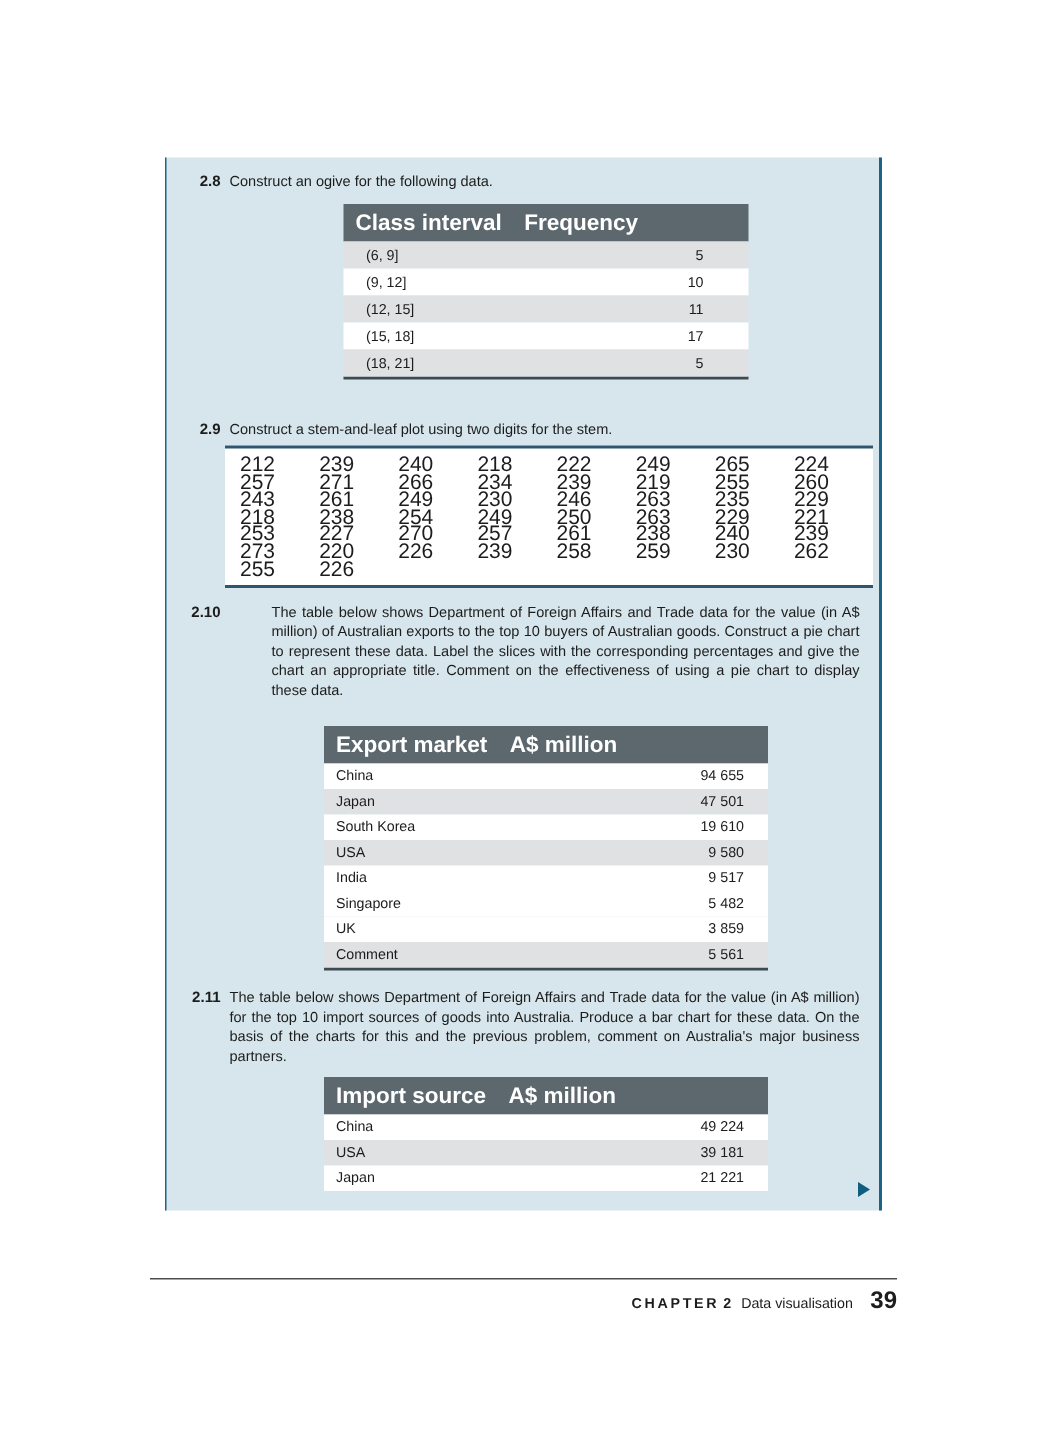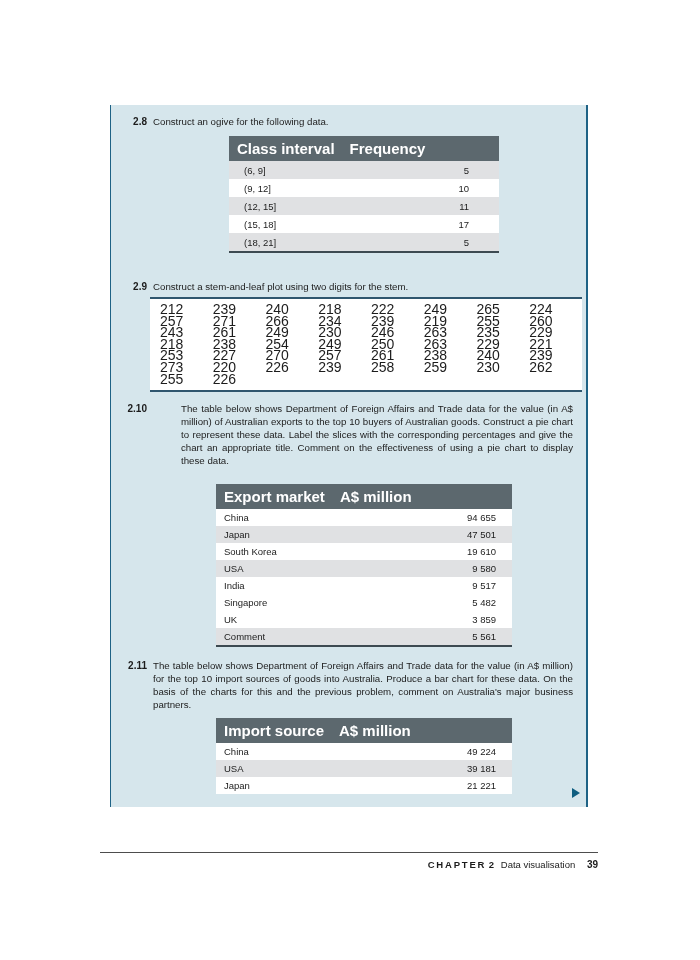--- a/index.html
+++ b/index.html
@@ -43,21 +43,21 @@
 
   .arrow { position:absolute; right:6px; bottom:9px; width:0; height:0;
     border-left:8px solid var(--arrow); border-top:5.5px solid transparent;
     border-bottom:5.5px solid transparent; }
 
   .footer { position:absolute; left:100px; top:852px; width:498px;
     border-top:1px solid #4d4d4d; text-align:right; padding-top:6px; font-size:9.5px; }
   .footer .ch { font-weight:bold; letter-spacing:1.8px; }
   .footer .chnum { font-weight:bold; margin-right:4px; }
   .footer .title { margin-right:9px; }
-  .footer .pnum { font-weight:bold; font-size:10px; }
+  .footer .pnum { font-weight:bold; font-size:16px; }
 </style>
 </head>
 <body>
 
 <div class="page">
 
   <div class="panel">
 
     <div class="exercise">
       <div class="ex-num">2.8</div>

